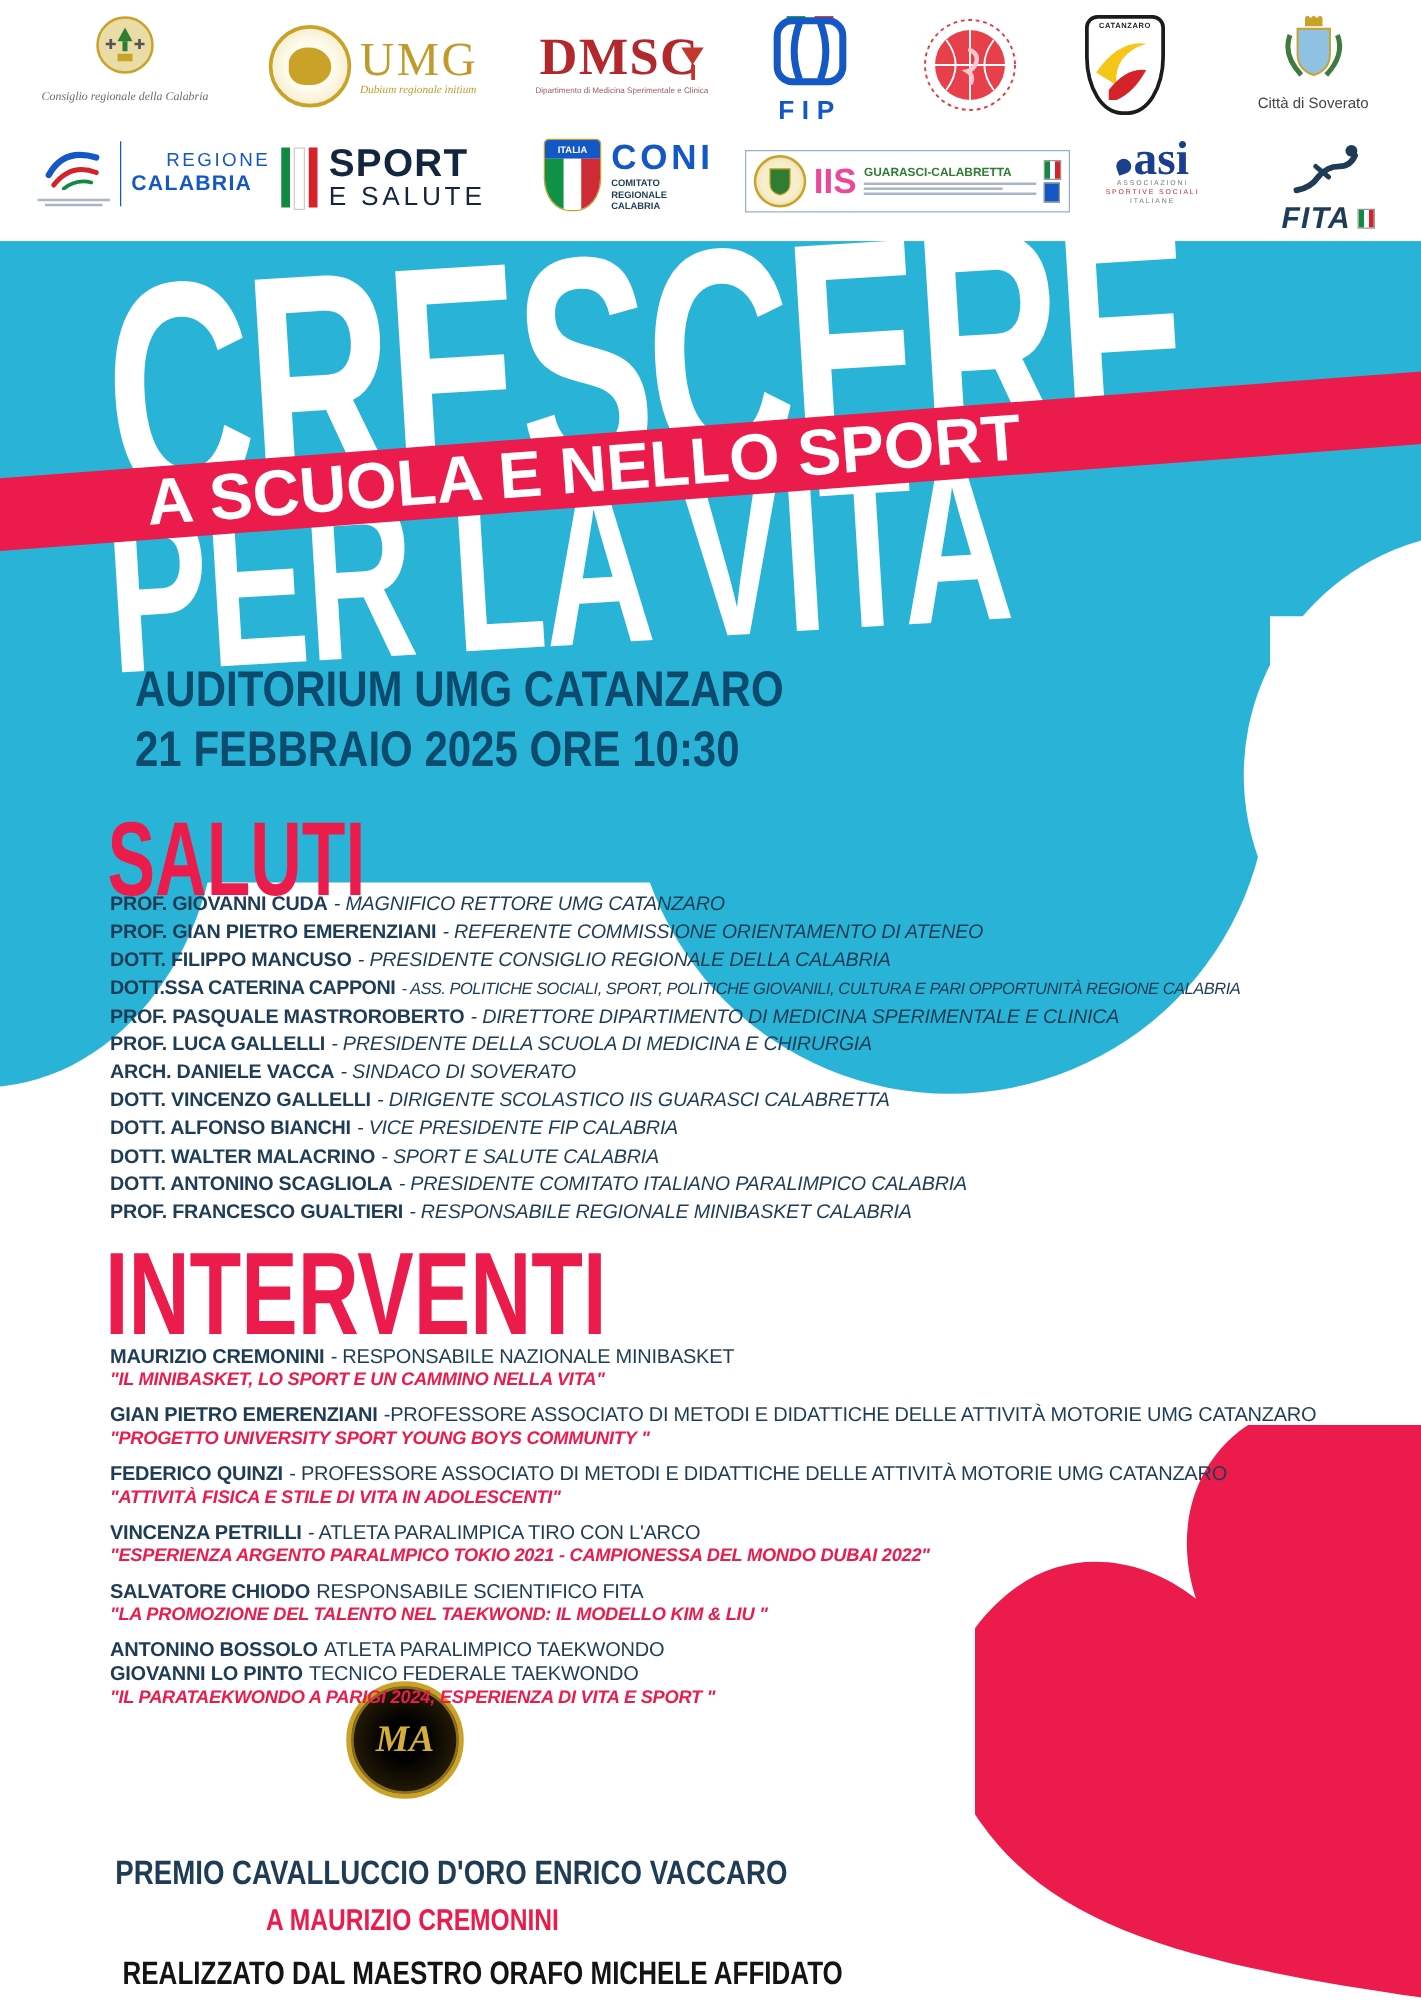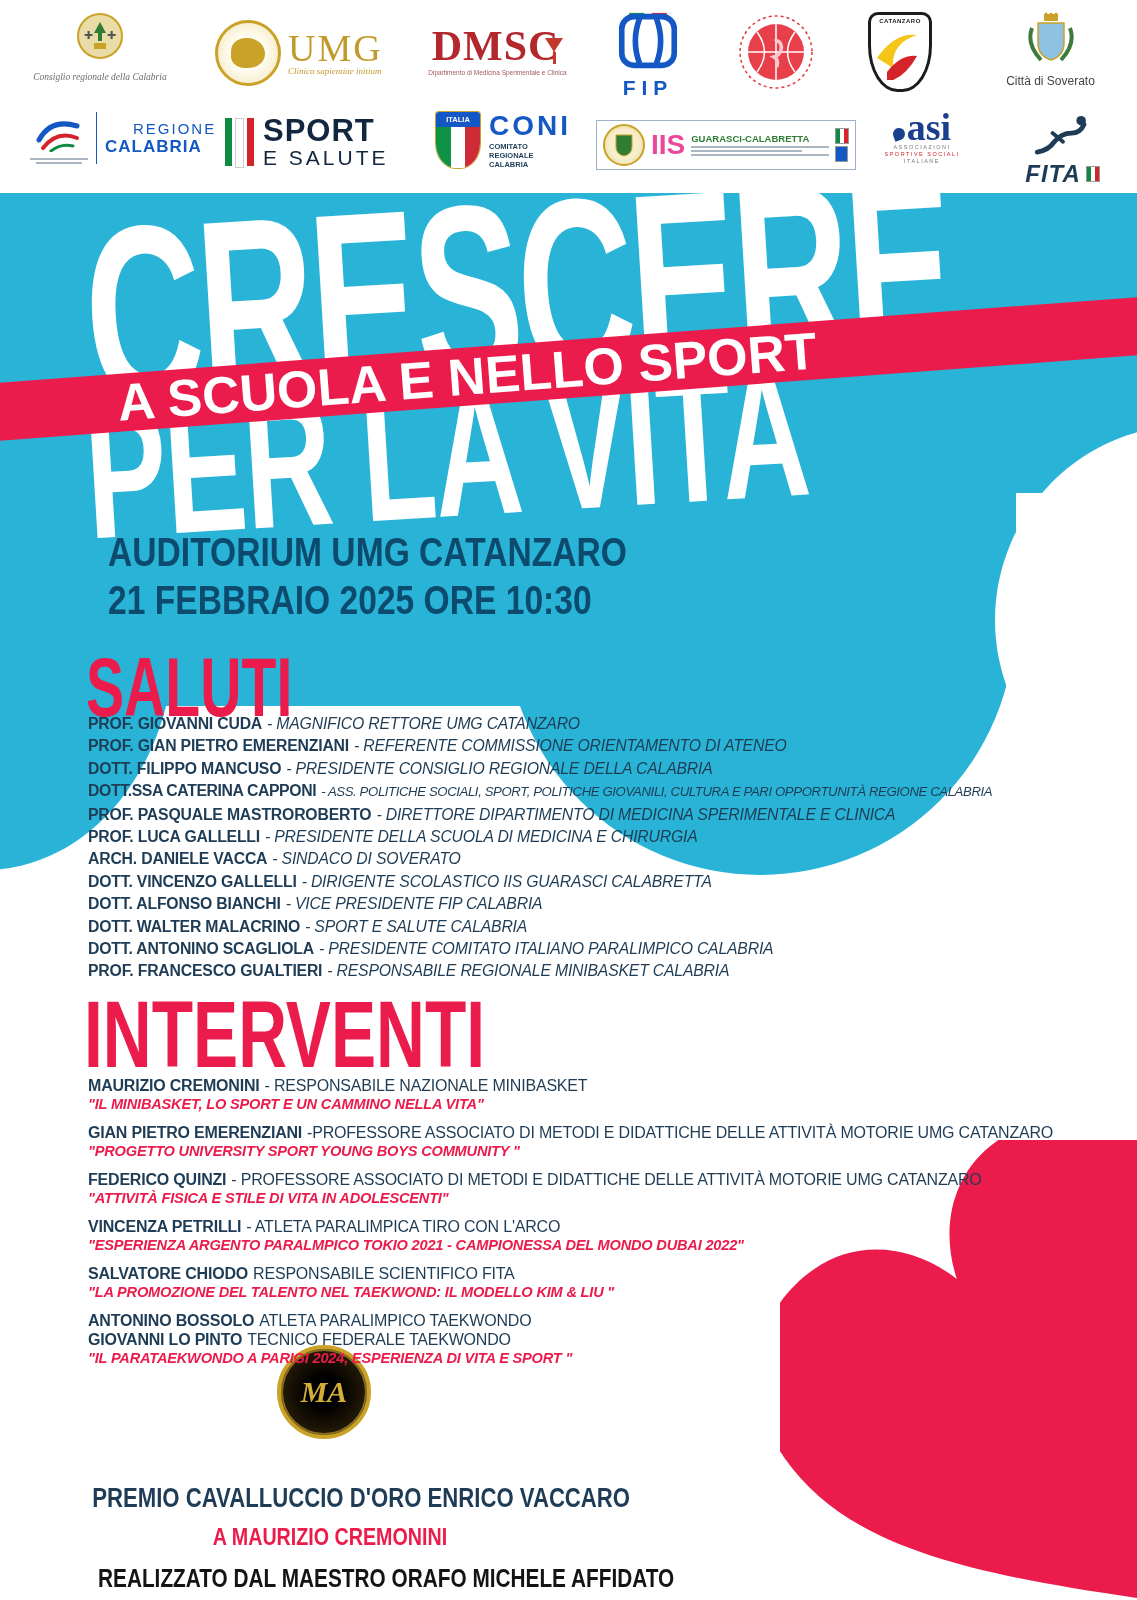--- a/index.html
+++ b/index.html
@@ -111,21 +111,21 @@
     </span>
     <div class="cap cap-script">Consiglio regionale della Calabria</div>
   </div>
 
   <div class="logo umg-wrap" style="left:215px;top:20px;">
     <span class="umg-circle">
         <span class="umg-lion"></span>
       </span>
     <span>
       <div class="umg-txt">UMG</div>
-      <div class="umg-motto">Clinica sapientiae initium</div>
+      <div class="umg-motto">Dubium regionale initium</div>
     </span>
   </div>
 
   <div class="logo" style="left:405px;top:26px;width:185px;">
     <div class="dmsc-row">
       <span class="dmsc-txt">DMSC</span>
       <span class="dmsc-cup"></span>
     </div>
     <div class="dmsc-cap">Dipartimento di Medicina Sperimentale e Clinica</div>
   </div>

